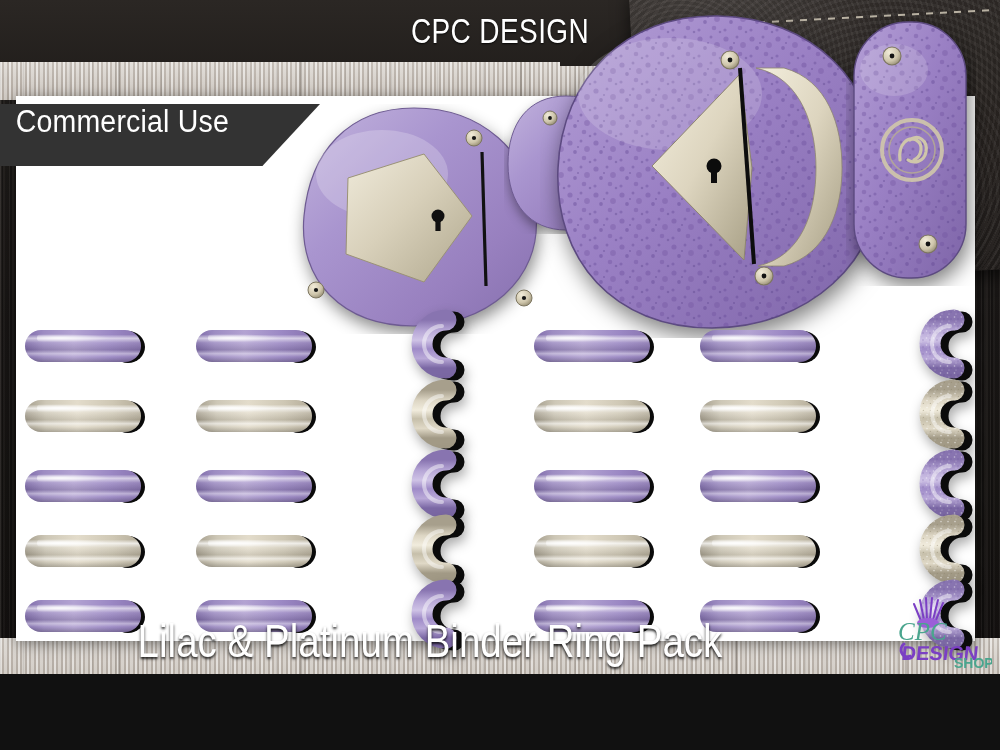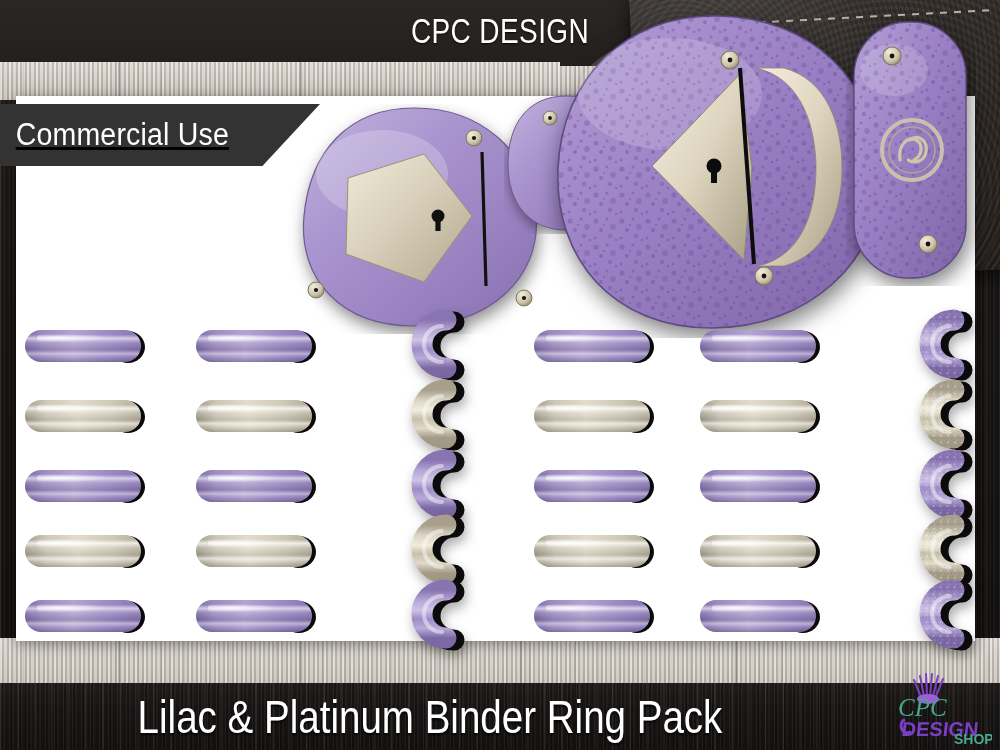--- a/index.html
+++ b/index.html
@@ -1,20 +1,20 @@
 <!DOCTYPE html>
 <html><head>
 <meta charset="utf-8">
 <title>Lilac &amp; Platinum Binder Ring Pack</title>
 <style>
   html,body{margin:0;padding:0;background:#111;}
   body{font-family:"Liberation Sans",sans-serif;}
 
   #stage{
-    position:relative;width:1000px;height:750px;overflow:hidden;
+    position:relative;width:1000px;height:674px;overflow:hidden;
     background:#1d1a18;
   }
 
   
   .wood-dark{
     position:absolute;left:0;right:0;
     background:
       repeating-linear-gradient(90deg,
         rgba(255,255,255,.045) 0px, rgba(255,255,255,.045) 1px,
         rgba(0,0,0,.28) 1px, rgba(0,0,0,.28) 3px,
@@ -97,23 +97,22 @@
     transform:scaleX(.82);transform-origin:center center;
     text-shadow:0 2px 3px rgba(0,0,0,.85);
     white-space:nowrap;
   }
 
   
   .ribbon{
     position:absolute;left:0;top:104px;width:320px;height:62px;
     background:#333333;
     clip-path:polygon(0 0, 100% 0, 82% 100%, 0 100%);
-    display:flex;align-items:center;
+    display:flex;align-items:flex-start;
     box-shadow:0 3px 8px rgba(0,0,0,.45);
-    text-decoration:underline;
   }
   .ribbon span{
     color:#fff;font-size:31px;padding-left:17px;letter-spacing:.2px;
     font-family:"Liberation Sans Narrow","Liberation Sans",sans-serif;
     transform:scaleX(.92);transform-origin:left center;
     white-space:nowrap;
   }
 
   
   .logo{position:absolute;right:8px;bottom:4px;width:112px;height:76px;}

